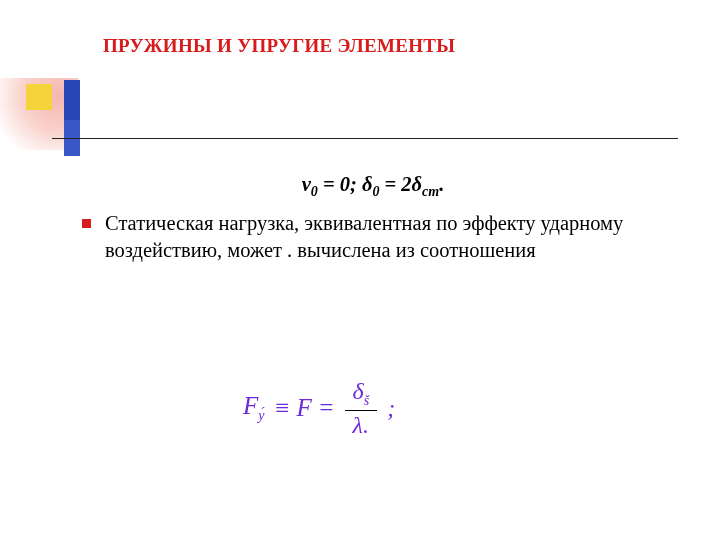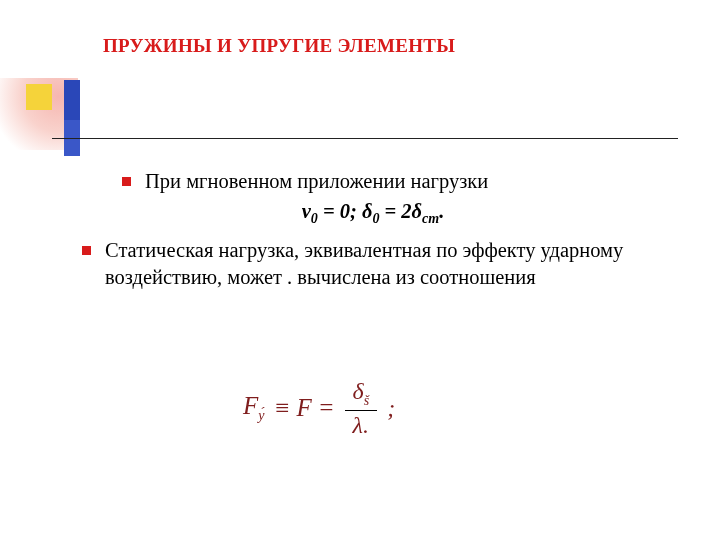--- a/index.html
+++ b/index.html
@@ -124,21 +124,21 @@
     font-size: 14px;
     vertical-align: sub;
   }
 
   
   .display-formula {
     position: absolute;
     left: 243px;
     top: 378px;
     font-style: italic;
-    color: #7f1d1d;
+    color: #6d28d9;
     font-family: "Liberation Serif", serif;
     display: flex;
     align-items: center;
     font-size: 25px;
   }
   .df-lhs {
     display: inline-block;
     position: relative;
     padding-right: 3px;
   }
@@ -180,24 +180,20 @@
   <div class="deco-yellow"></div>
   <div class="deco-blue"></div>
   <div class="deco-blue2"></div>
 </div>
 
 <div class="title">ПРУЖИНЫ И УПРУГИЕ ЭЛЕМЕНТЫ</div>
 <div class="title-rule"></div>
 
 <div class="content">
 
-  <div class="bullet-row indent-1">
-    <span class="marker"></span>
-    <span class="bullet-text">При мгновенном приложении нагрузки</span>
-  </div>
 
   <div class="centered-formula">
     <span>v</span><span class="sub">0</span><span> = 0; </span><span>δ</span><span class="sub">0</span><span> = 2</span><span>δ</span><span class="sub">ст</span><span>.</span>
   </div>
 
   <div class="bullet-row indent-2">
     <span class="marker"></span>
     <span class="bullet-text">Статическая нагрузка, эквивалентная по эффекту ударному воздействию, может . вычислена из соотношения</span>
   </div>
 

